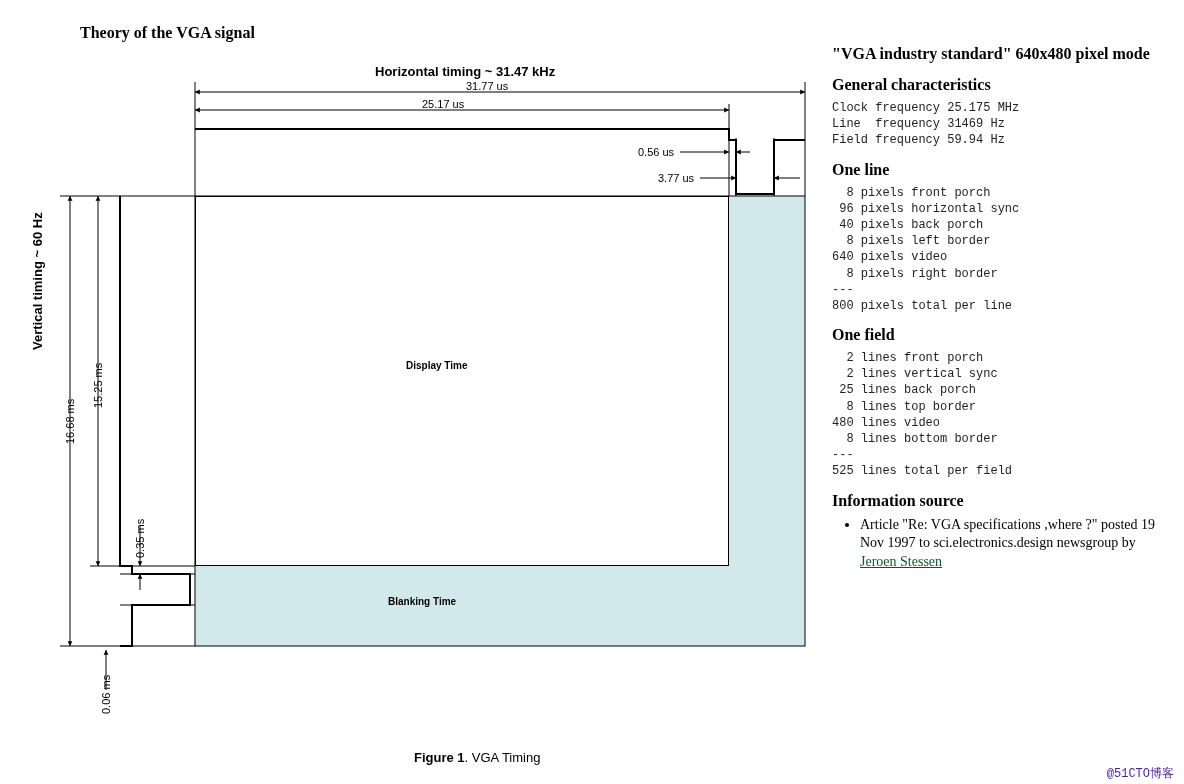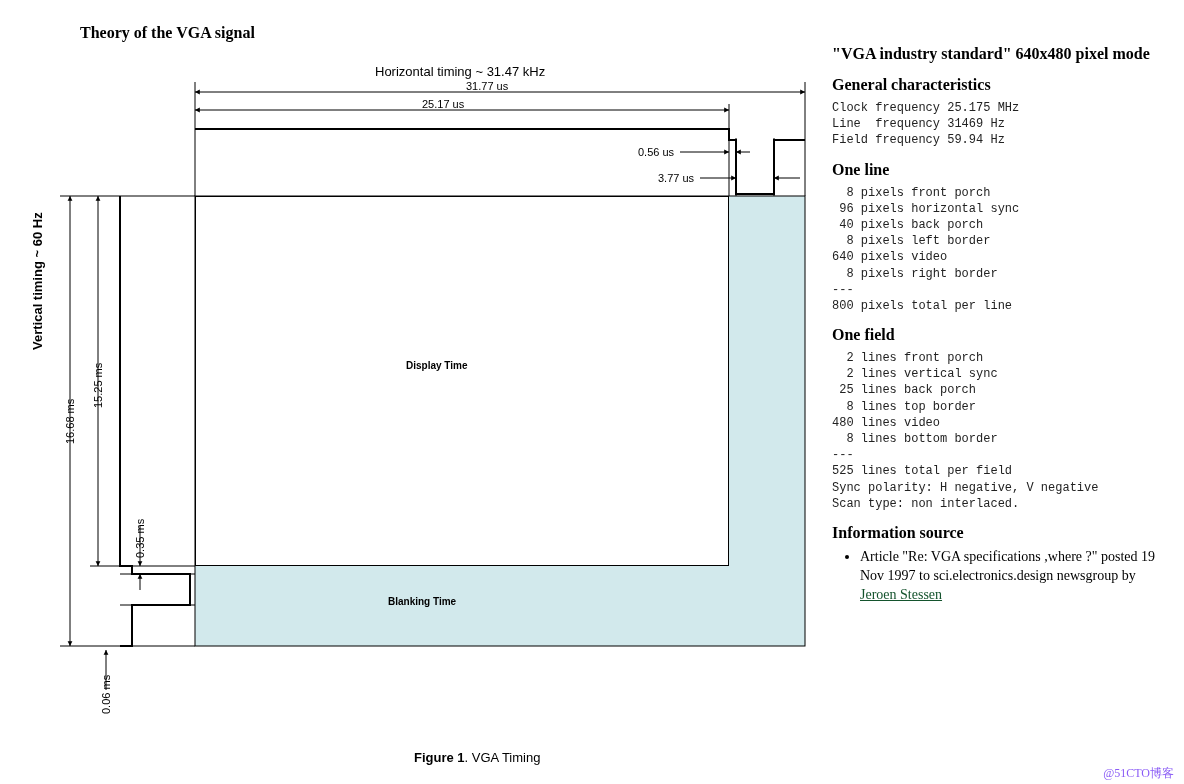--- a/index.html
+++ b/index.html
@@ -20,21 +20,21 @@
   
   .diagram {
     position: absolute;
     top: 50px; left: 20px;
     width: 790px; height: 720px;
   }
   .htiming-title {
     position: absolute;
     top: 14px; left: 355px;
     font-family: Arial, sans-serif;
-    font-size: 13px; font-weight: normal;
+    font-size: 13px; font-weight: bold;
   }
   .vtiming-title {
     position: absolute;
     top: 300px; left: 10px;
     transform: rotate(-90deg);
     transform-origin: left top;
     font-family: Arial, sans-serif;
     font-size: 13px; font-weight: bold;
     white-space: nowrap;
   }
@@ -115,22 +115,22 @@
     font-family: "Times New Roman", Times, serif;
     font-size: 14px;
     line-height: 1.35;
   }
   .right-col a {
     color: #14532d;
   }
   .watermark {
     position: absolute;
     bottom: 2px; right: 10px;
-    color: #8b5cf6;
-    font-family: Liberation Serif, serif;
+    color: #4c1d95;
+    font-family: Liberation Mono, monospace;
     font-size: 12px;
   }
 </style>
 </head>
 <body>
 
 <div class="page-title">Theory  of the VGA signal</div>
 
 <div class="diagram">
   <div class="blanking-area"></div>
@@ -228,22 +228,20 @@
   <h3 class="sect">One field</h3>
   <pre>  2 lines front porch
   2 lines vertical sync
  25 lines back porch
   8 lines top border
 480 lines video
   8 lines bottom border
 ---
 525 lines total per field</pre>
 
-  <pre>Sync polarity: H negative, V negative
-Scan type: non interlaced.</pre>
 
   <h3 class="sect">Information source</h3>
   <ul class="info">
     <li>
       <span>Article "Re: VGA specifications ,where ?" posted 19 Nov 1997 to sci.electronics.design newsgroup by </span>
       <a href="#">Jeroen Stessen</a>
     </li>
   </ul>
 </div>
 

